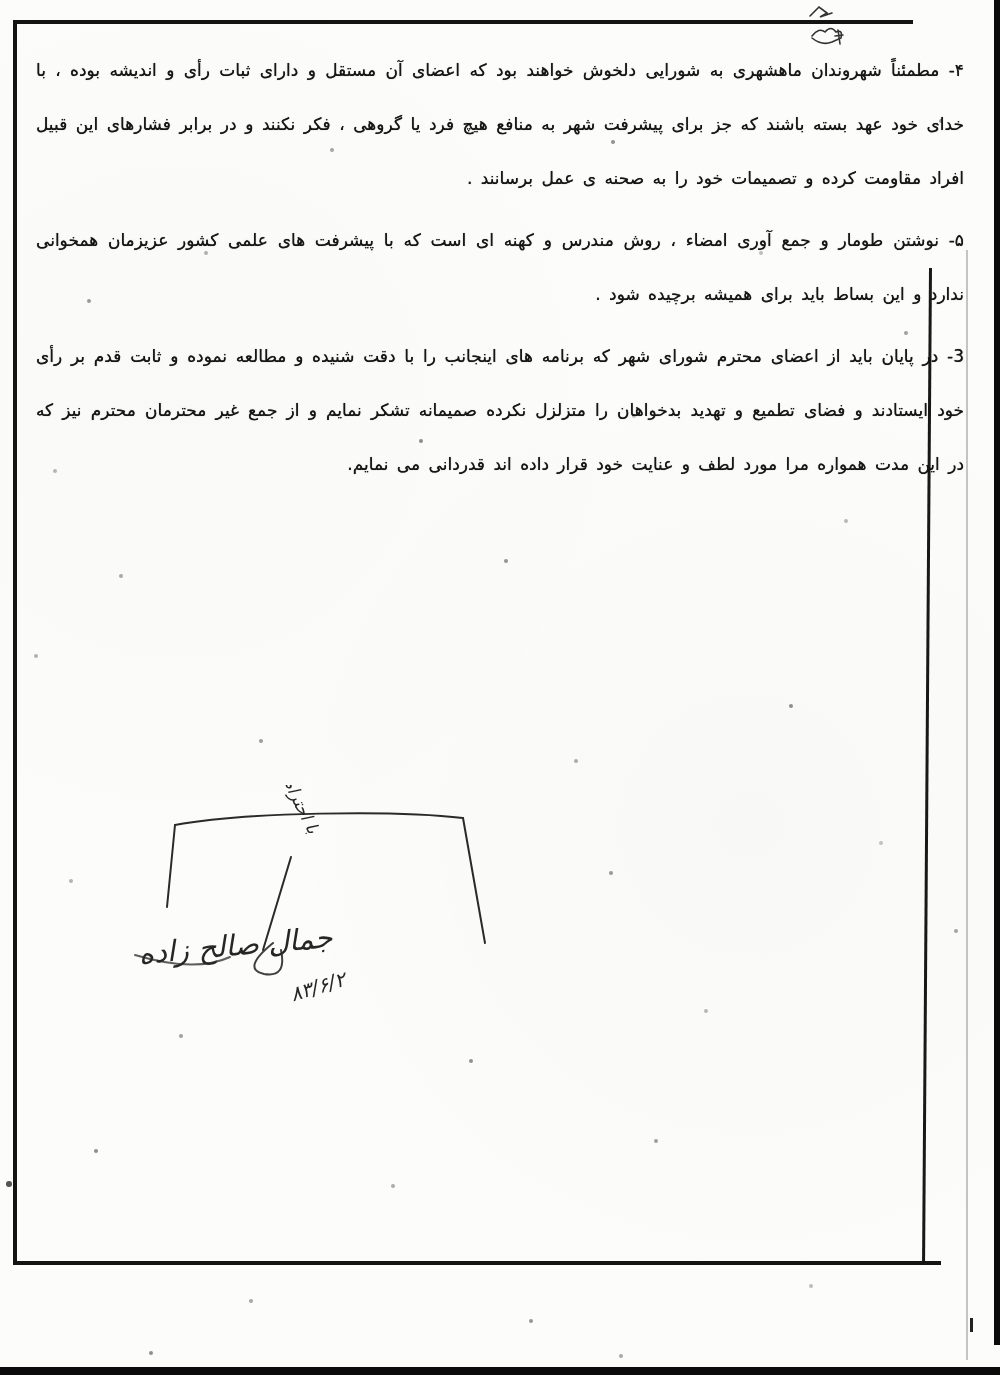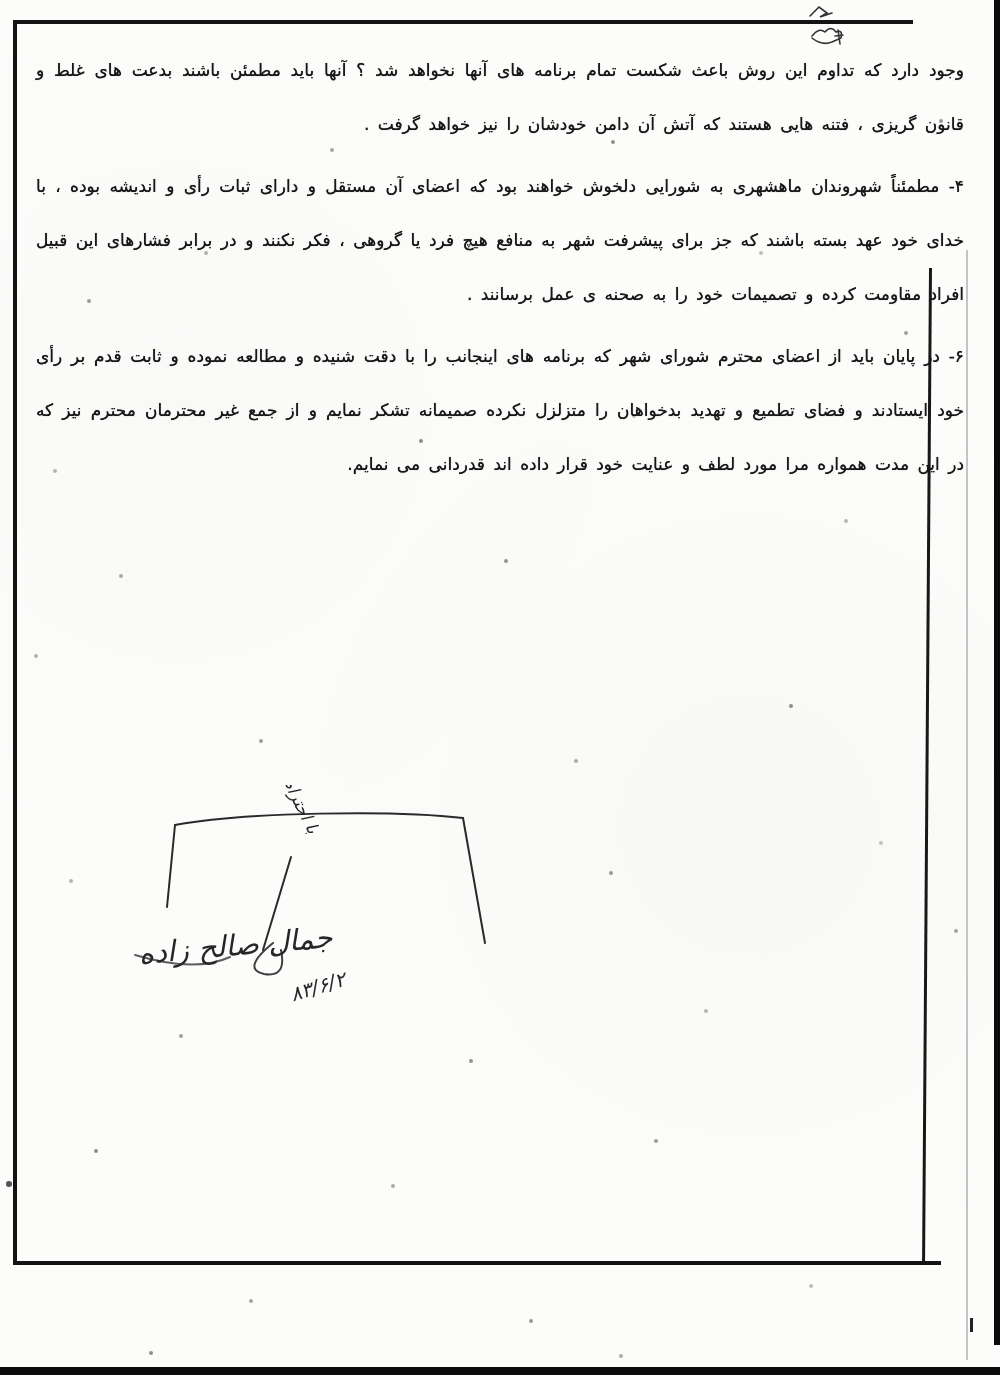--- a/index.html
+++ b/index.html
@@ -85,23 +85,23 @@
 
   <svg class="note-svg" width="90" height="55" viewBox="0 0 90 55">
     <g stroke="#333" fill="none" stroke-width="1.6" stroke-linecap="round">
       <path d="M20 16 l9 -9 l8 6 l-7 4 l12 -4"></path>
       <path d="M22 36 q 7 -9 13 -4 q 6 -7 11 0 q 7 -3 5 6 l-9 4 q -10 4 -20 -4"></path>
       <path d="M48 30 l2 14 m-5 -8 l8 -1"></path>
     </g>
   </svg>
 
   <div class="doc-text">
-    <p>وجود دارد که تداوم این روش باعث شکست تمام برنامه های آنها نخواهد شد ؟ آنها باید مطمئن باشند بدعت های غلط و قانون گریزی ، فتنه هایی هستند که آتش آن دامن خودشان را نیز خواهد گرفت .</p>
     <p>۴- مطمئناً شهروندان ماهشهری به شورایی دلخوش خواهند بود که اعضای آن مستقل و دارای ثبات رأی و اندیشه بوده ، با خدای خود عهد بسته باشند که جز برای پیشرفت شهر به منافع هیچ فرد یا گروهی ، فکر نکنند و در برابر فشارهای این قبیل افراد مقاومت کرده و تصمیمات خود را به صحنه ی عمل برسانند .</p>
-    <p>۶- در پایان باید از اعضای محترم شورای شهر که برنامه های اینجانب را با دقت شنیده و مطالعه نموده و ثابت قدم بر رأی خود ایستادند و فضای تطمیع و تهدید بدخواهان را متزلزل نکرده صمیمانه تشکر نمایم و از جمع غیر محترمان محترم نیز که در این مدت همواره مرا مورد لطف و عنایت خود قرار داده اند قدردانی می نمایم.</p>
+    <p>۵- نوشتن طومار و جمع آوری امضاء ، روش مندرس و کهنه ای است که با پیشرفت های علمی کشور عزیزمان همخوانی ندارد و این بساط باید برای همیشه برچیده شود .</p>
+    <p>3- در پایان باید از اعضای محترم شورای شهر که برنامه های اینجانب را با دقت شنیده و مطالعه نموده و ثابت قدم بر رأی خود ایستادند و فضای تطمیع و تهدید بدخواهان را متزلزل نکرده صمیمانه تشکر نمایم و از جمع غیر محترمان محترم نیز که در این مدت همواره مرا مورد لطف و عنایت خود قرار داده اند قدردانی می نمایم.</p>
   </div>
 
   <svg class="signature-svg" width="500" height="250" viewBox="0 0 500 250">
     <g class="sig-wrap">
 
       <path class="sig-stroke" d="M 80 40 C 150 27 300 25 368 33 L 390 158"></path>
       <path class="sig-stroke" d="M 80 40 L 72 122"></path>
 
       <text class="sig-text" font-size="17" direction="rtl" transform="translate(214,50) rotate(64)">با احترام</text>
 

